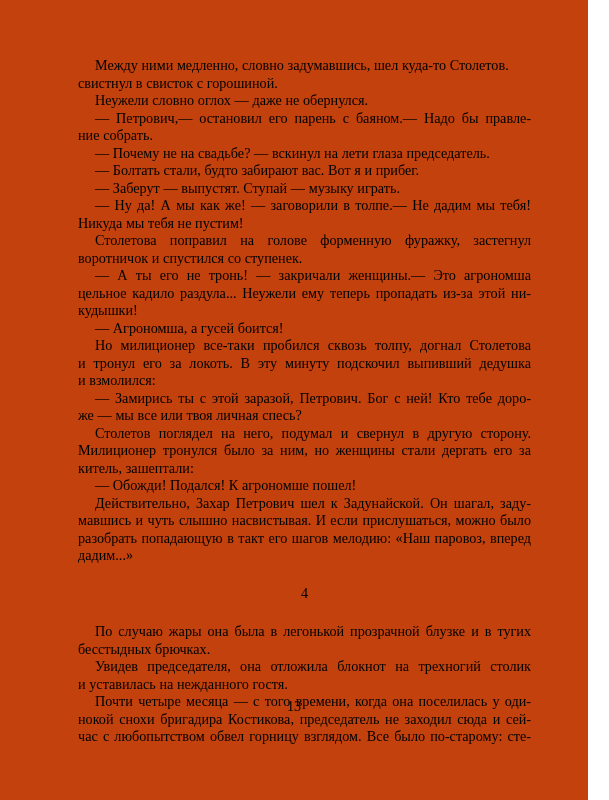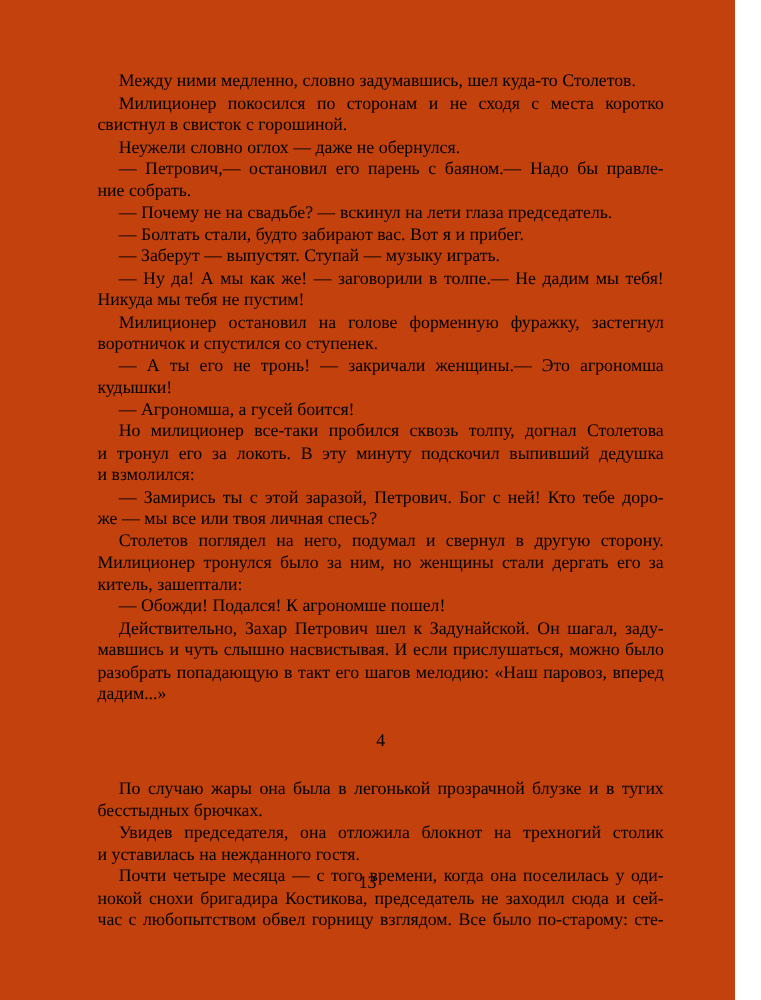--- a/index.html
+++ b/index.html
@@ -62,29 +62,29 @@
     font-size: 14.2px;
     line-height: 17.5px;
   }
 </style>
 </head>
 <body>
 
 <div id="page">
   <div id="textblock">
       <p class="para"><span class="ln indent last">Между ними медленно, словно задумавшись, шел куда-то Столетов.</span></p>
-      <p class="para"><span class="ln indent">Милиционер покосился по сторонам и не сходя с места коротко</span><span class="ln last">свистнул в свисток с горошиной.</span></p>
+      <p class="para"><span class="ln last">свистнул в свисток с горошиной.</span></p>
       <p class="para"><span class="ln indent last">Неужели словно оглох — даже не обернулся.</span></p>
       <p class="para"><span class="ln indent">— Петрович,— остановил его парень с баяном.— Надо бы правле-</span><span class="ln last">ние собрать.</span></p>
       <p class="para"><span class="ln indent last">— Почему не на свадьбе? — вскинул на лети глаза председатель.</span></p>
       <p class="para"><span class="ln indent last">— Болтать стали, будто забирают вас. Вот я и прибег.</span></p>
       <p class="para"><span class="ln indent last">— Заберут — выпустят. Ступай — музыку играть.</span></p>
       <p class="para"><span class="ln indent">— Ну да! А мы как же! — заговорили в толпе.— Не дадим мы тебя!</span><span class="ln last">Никуда мы тебя не пустим!</span></p>
-      <p class="para"><span class="ln indent">Милиционер остановил на голове форменную фуражку, застегнул</span><span class="ln last">воротничок и спустился со ступенек.</span></p>
-      <p class="para"><span class="ln indent">— А ты его не тронь! — закричали женщины.— Это агрономша</span><span class="ln last">кудышки!</span></p>
+      <p class="para"><span class="ln indent">Столетова поправил на голове форменную фуражку, застегнул</span><span class="ln last">воротничок и спустился со ступенек.</span></p>
+      <p class="para"><span class="ln indent">— А ты его не тронь! — закричали женщины.— Это агрономша</span><span class="ln">цельное кадило раздула... Неужели ему теперь пропадать из-за этой ни-</span><span class="ln last">кудышки!</span></p>
       <p class="para"><span class="ln indent last">— Агрономша, а гусей боится!</span></p>
       <p class="para"><span class="ln indent">Но милиционер все-таки пробился сквозь толпу, догнал Столетова</span><span class="ln">и тронул его за локоть. В эту минуту подскочил выпивший дедушка</span><span class="ln last">и взмолился:</span></p>
       <p class="para"><span class="ln indent">— Замирись ты с этой заразой, Петрович. Бог с ней! Кто тебе доро-</span><span class="ln last">же — мы все или твоя личная спесь?</span></p>
       <p class="para"><span class="ln indent">Столетов поглядел на него, подумал и свернул в другую сторону.</span><span class="ln">Милиционер тронулся было за ним, но женщины стали дергать его за</span><span class="ln last">китель, зашептали:</span></p>
       <p class="para"><span class="ln indent last">— Обожди! Подался! К агрономше пошел!</span></p>
       <p class="para"><span class="ln indent">Действительно, Захар Петрович шел к Задунайской. Он шагал, заду-</span><span class="ln">мавшись и чуть слышно насвистывая. И если прислушаться, можно было</span><span class="ln">разобрать попадающую в такт его шагов мелодию: «Наш паровоз, вперед</span><span class="ln last">дадим...»</span></p>
       <div class="section-mark">4</div>
       <p class="para"><span class="ln indent">По случаю жары она была в легонькой прозрачной блузке и в тугих</span><span class="ln last">бесстыдных брючках.</span></p>
       <p class="para"><span class="ln indent">Увидев председателя, она отложила блокнот на трехногий столик</span><span class="ln last">и уставилась на нежданного гостя.</span></p>
       <p class="para"><span class="ln indent">Почти четыре месяца — с того времени, когда она поселилась у оди-</span><span class="ln">нокой снохи бригадира Костикова, председатель не заходил сюда и сей-</span><span class="ln">час с любопытством обвел горницу взглядом. Все было по-старому: сте-</span></p>

